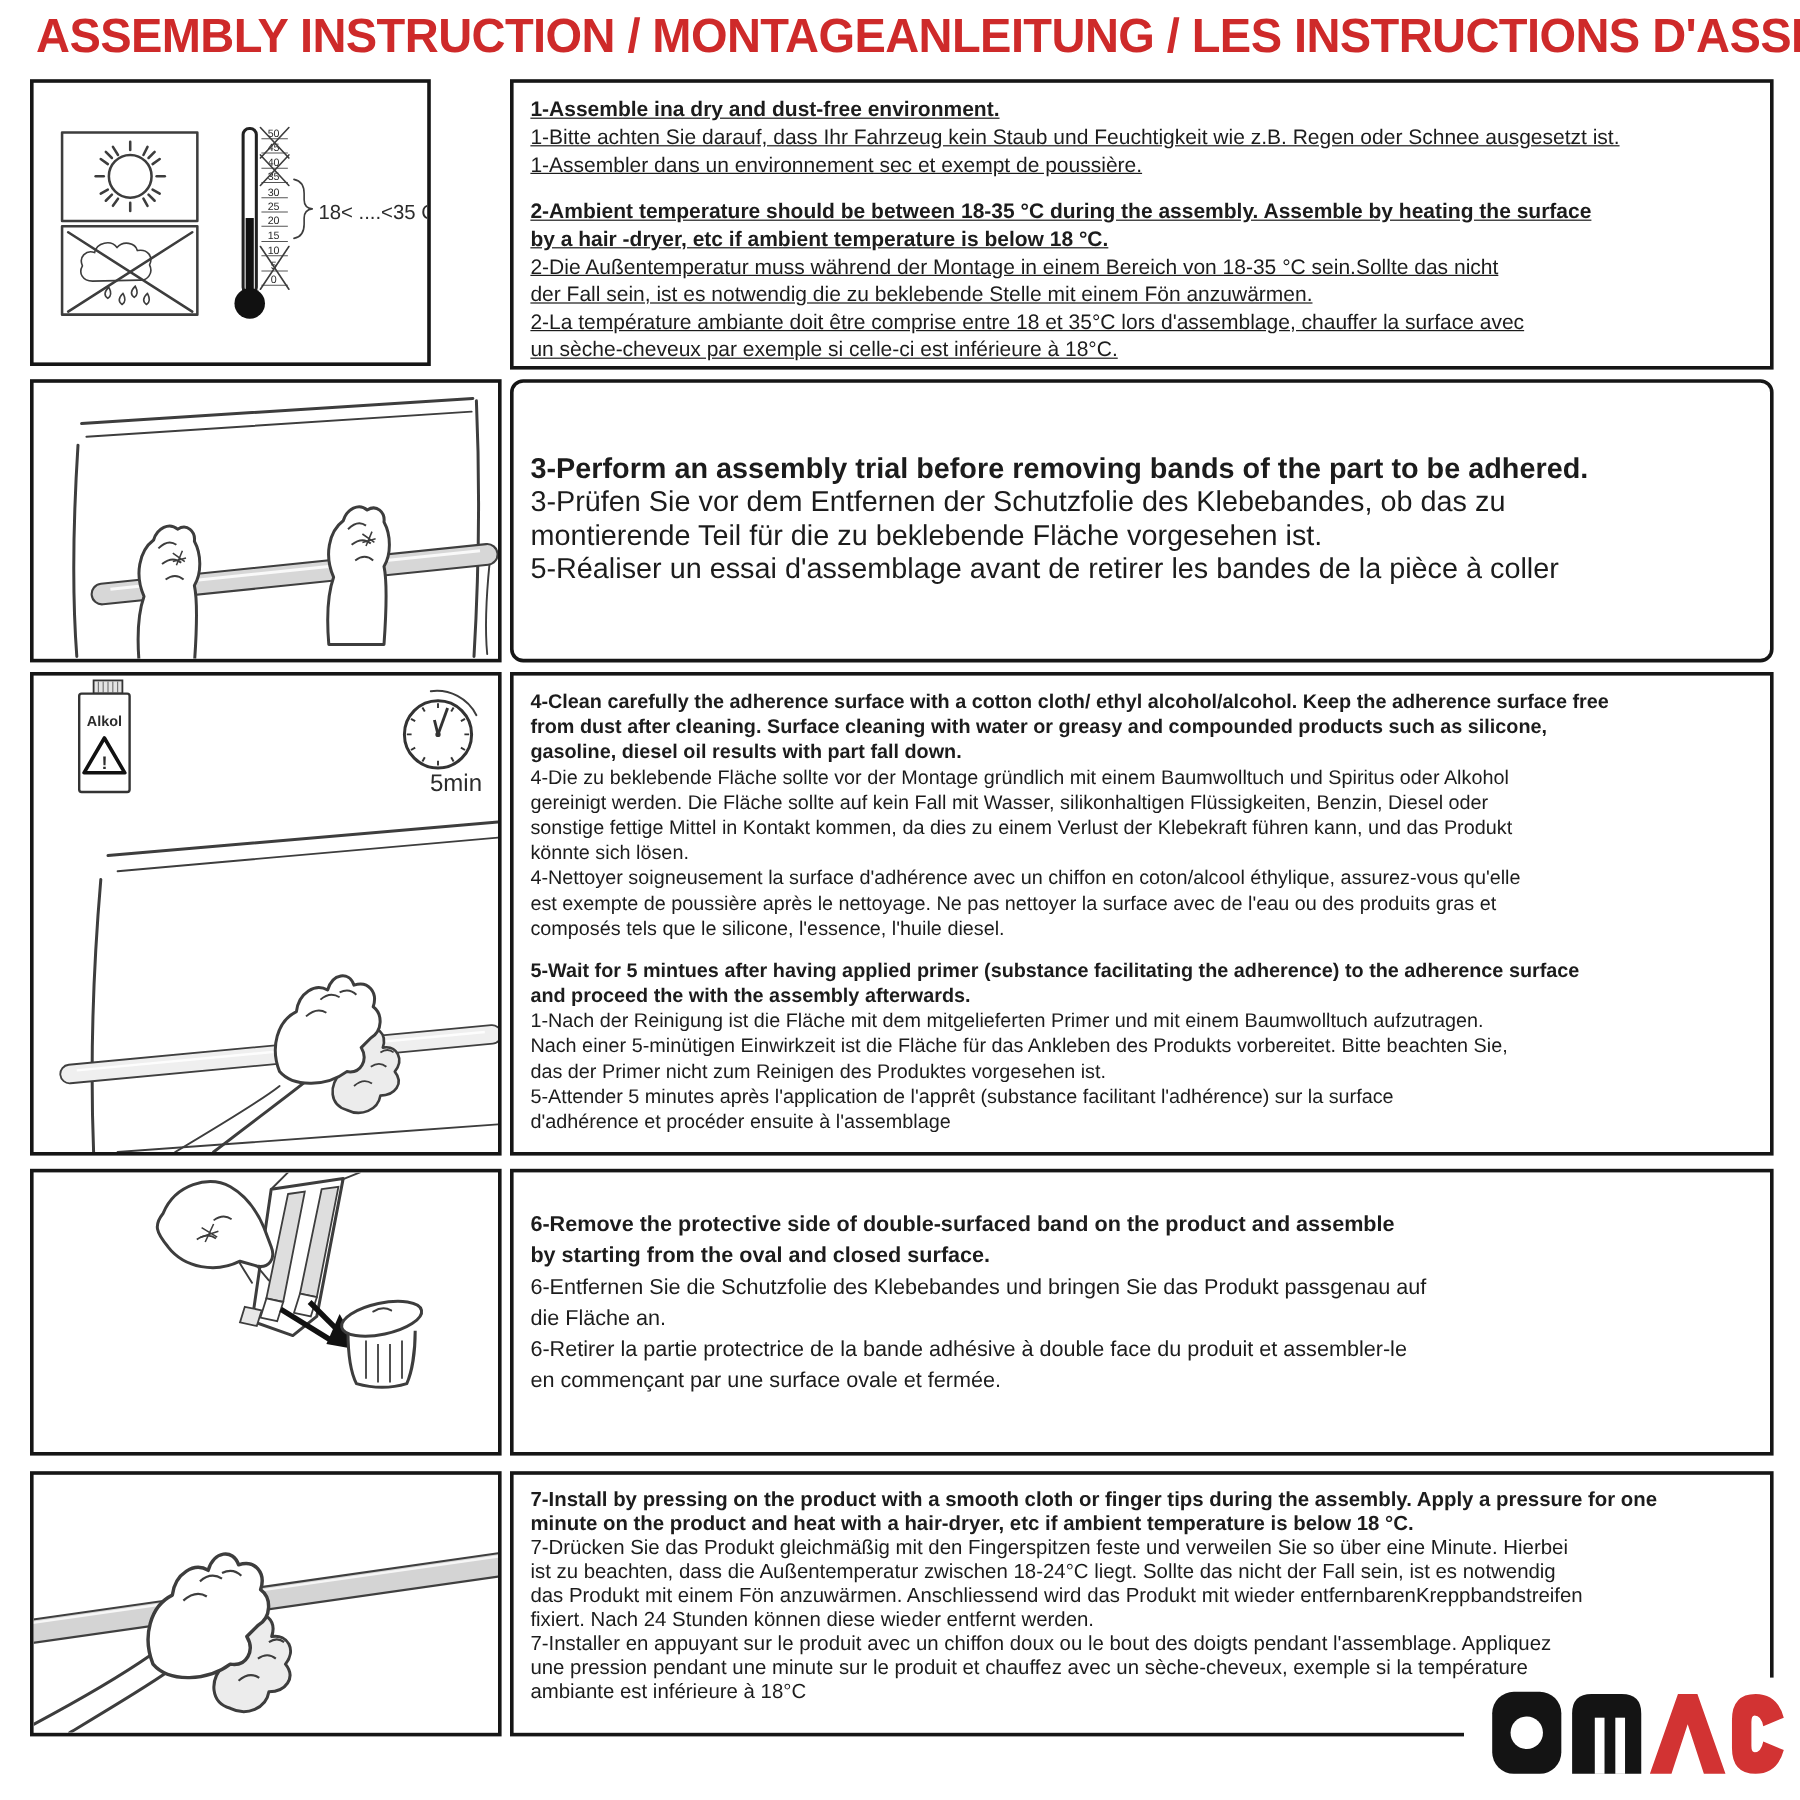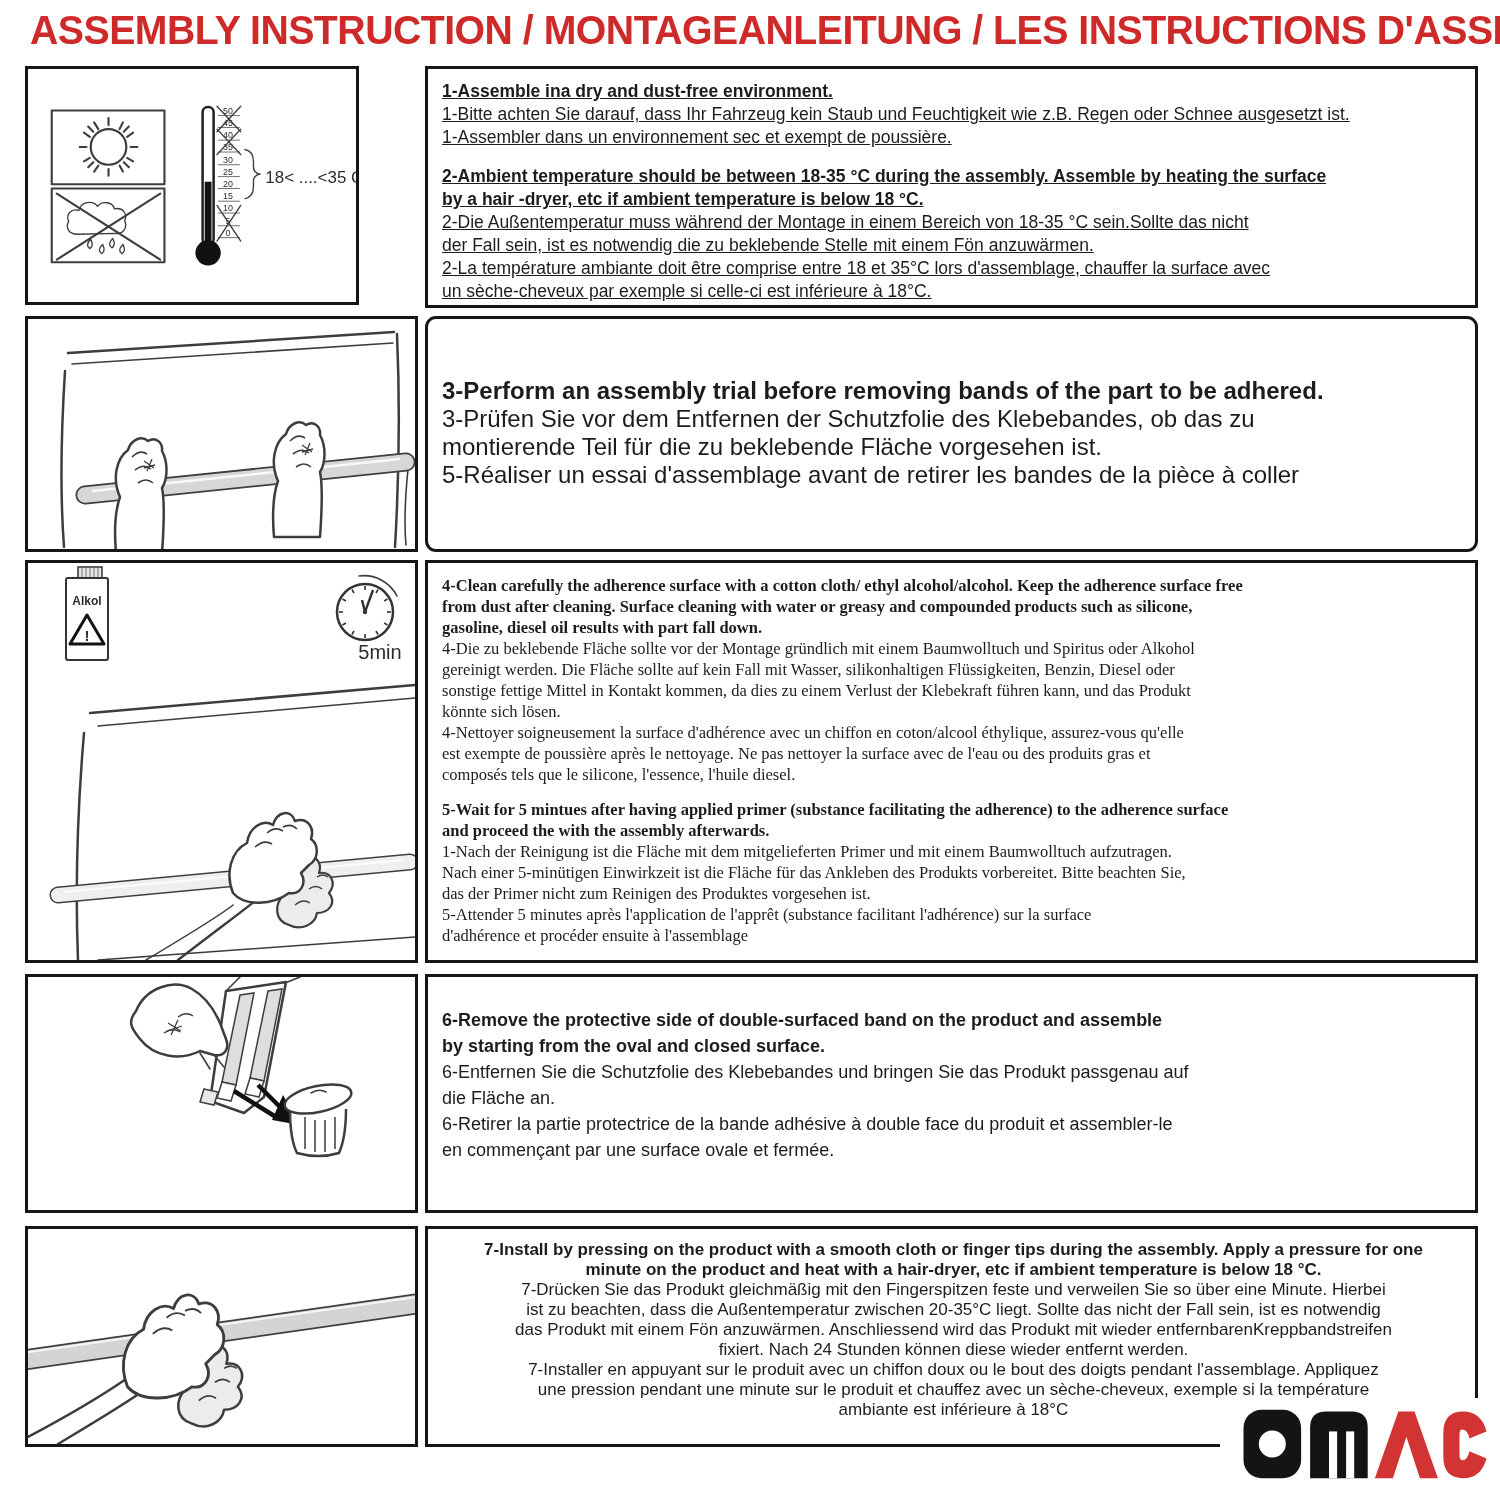--- a/index.html
+++ b/index.html
@@ -13,21 +13,21 @@
   .txt{padding:11px 10px 0 14px;}
   .ln{white-space:nowrap;}
   .b{font-weight:bold;}
   .s1 .ln{font-size:17.5px;line-height:23px;text-decoration:underline;}
   .s2 .ln{font-size:24px;line-height:28px;}
   .s3 .ln{font-size:16.5px;line-height:21px;}
   .s4 .ln{font-size:18px;line-height:26px;}
   .s5 .ln{font-size:17px;line-height:20px;}
   .t1{padding-top:11px;}
   .t2{padding-top:58px;}
-  .t3{padding-top:12px;font-family:Liberation Serif, serif;}
+  .t3{padding-top:12px;}
   .t4{padding-top:30px;}
   .t5{padding-top:11px;}
   .gap1{height:16px;} .gap3{height:14px;}
   .logo-wrap{position:absolute;left:1220px;top:1398px;width:280px;height:92px;background:#fff;
              display:flex;align-items:center;z-index:5;}
   .line-art{stroke:#3d3d3d;fill:none;stroke-width:2.5;stroke-linecap:round;stroke-linejoin:round;}
   .thin{stroke-width:1.6;}
 </style>
 </head>
 <body>
@@ -300,25 +300,25 @@
         <line x1="-5" y1="131" x2="395" y2="74" stroke="#d4d4d4" stroke-width="17.5"></line>
         <line x1="-5" y1="124" x2="395" y2="67" stroke="#ffffff" stroke-width="2" opacity="0.8"></line>
       </g>
       <g class="line-art" stroke-width="2.5">
         <path d="M0 208 C45 184 75 166 98 150"></path>
         <path d="M30 215 C65 194 92 178 112 164"></path>
       </g>
       <use href="#press-hand" transform="translate(88,52) scale(1.15)"></use>
     </svg>
   </div>
-  <div class="box txt s5 t5" style="left:425px;top:1226px;width:1053px;height:221px;text-align:center;">
+  <div class="box txt s5 t5" style="left:425px;top:1226px;width:1053px;height:221px;">
     <div class="ln b">7-Install by pressing on the product with a smooth cloth or finger tips during the assembly. Apply a pressure for one</div>
     <div class="ln b">minute on the product and heat with a hair-dryer, etc if ambient temperature is below 18 °C.</div>
     <div class="ln">7-Drücken Sie das Produkt gleichmäßig mit den Fingerspitzen feste und verweilen Sie so über eine Minute. Hierbei</div>
-    <div class="ln">ist zu beachten, dass die Außentemperatur zwischen 20-35°C liegt. Sollte das nicht der Fall sein, ist es notwendig</div>
+    <div class="ln">ist zu beachten, dass die Außentemperatur zwischen 18-24°C liegt. Sollte das nicht der Fall sein, ist es notwendig</div>
     <div class="ln">das Produkt mit einem Fön anzuwärmen. Anschliessend wird das Produkt mit wieder entfernbarenKreppbandstreifen</div>
     <div class="ln">fixiert. Nach 24 Stunden können diese wieder entfernt werden.</div>
     <div class="ln">7-Installer en appuyant sur le produit avec un chiffon doux ou le bout des doigts pendant l'assemblage. Appliquez</div>
     <div class="ln">une pression pendant une minute sur le produit et chauffez avec un sèche-cheveux, exemple si la température</div>
     <div class="ln">ambiante est inférieure à 18°C</div>
   </div>
 
   <div class="logo-wrap" aria-label="OMAC">
     <svg width="262" height="72" viewBox="0 0 270 80" style="margin-left:14px;">
       <g>

